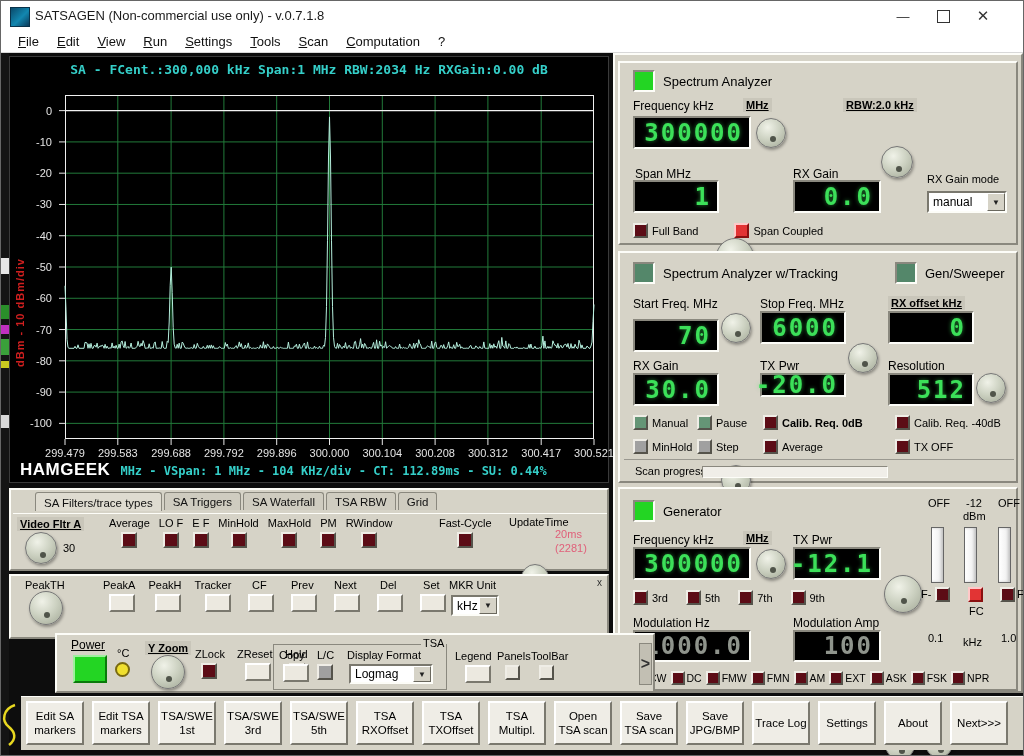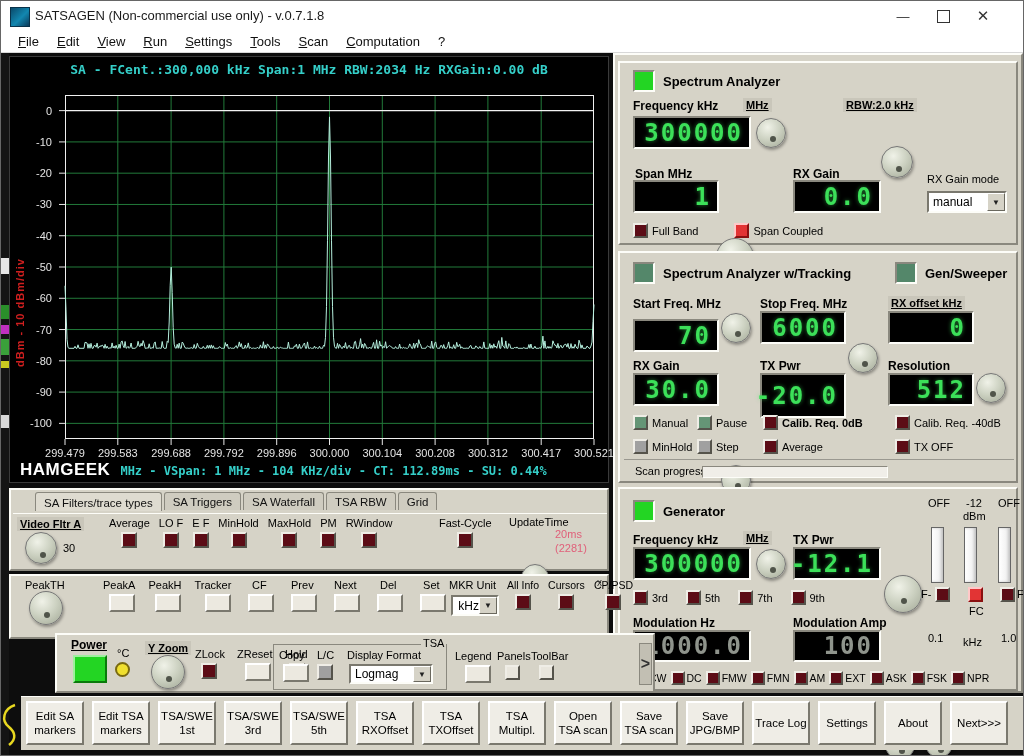--- a/index.html
+++ b/index.html
@@ -22,21 +22,21 @@
   #y-labels span{position:absolute;right:8px;font-size:11px;color:#e4e4e4;}
   #x-labels{left:55px;top:390px;width:529px;height:14px;}
   #x-labels span{position:absolute;top:0;width:52px;text-align:center;font-size:11px;color:#e4e4e4;}
   #spec-frame{left:55px;top:38px;width:529px;height:344px;overflow:visible;}
   #spec-footer{left:10px;top:403px;width:580px;display:flex;align-items:baseline;gap:10px;}
   #brand{font:bold 17px "Liberation Sans",sans-serif;color:#fff;letter-spacing:.5px;}
   #footer-text{font:bold 12px "DejaVu Sans Mono",monospace;color:#35cfc9;}
   
   .panel{background:#d6d3c7;border:2px solid;border-color:#fdfdf8 #8a887e #8a887e #fdfdf8;box-sizing:border-box;}
   .group{background:#d6d3c7;border:2px solid;border-color:#fdfdf8 #8a887e #8a887e #fdfdf8;box-sizing:border-box;}
-  .lbl{font-weight:bold;font-size:12px;color:#000;white-space:nowrap;}
+  .lbl{font-weight:normal;font-size:12px;color:#000;white-space:nowrap;}
   .sm{font-size:11px;color:#000;white-space:nowrap;}
   .hl-label{background:#c9c6ba;font-weight:bold;font-size:11px;text-decoration:underline;padding:1px 3px;white-space:nowrap;}
   .seg{display:flex;align-items:center;justify-content:flex-end;background:#000;border:2px solid;border-color:#8a887e #fdfdf8 #fdfdf8 #8a887e;color:#3ce059;font-family:"DejaVu Sans Mono",monospace;font-weight:bold;font-size:24px;letter-spacing:2px;padding-right:6px;box-sizing:border-box;text-shadow:0 0 4px rgba(60,224,89,.55);}
   .seg-dim{color:#8f948c;text-shadow:none;}
   .knob{width:28px;height:28px;border-radius:50%;background:radial-gradient(circle at 38% 30%,#f0f2e8 0%,#ccd1c1 48%,#a2a896 100%);border:1px solid #777;box-shadow:1px 2px 3px rgba(0,0,0,.35);position:relative;}
   .knob::after{content:"";position:absolute;width:6px;height:6px;border-radius:50%;background:#50544a;left:45%;top:62%;}
   .knob-lg{width:36px;height:36px;}
   .knob-sm{width:26px;height:26px;}
   .led{width:22px;height:22px;border:2px solid;border-color:#8a887e #fdfdf8 #fdfdf8 #8a887e;box-sizing:border-box;}
   .cb{width:15px;height:15px;border:2px solid;border-color:#efede6 #55534b #55534b #efede6;box-sizing:border-box;flex:none;}
@@ -228,21 +228,21 @@
       <div class="abs knob" style="left:101px;top:60px;"></div>
       <div class="abs seg" style="left:140px;top:58px;width:86px;height:33px;">6000</div>
       <div class="abs knob" style="left:228px;top:60px;"></div>
       <div class="abs seg" style="left:268px;top:58px;width:86px;height:33px;">0</div>
       <div class="abs knob" style="left:356px;top:60px;"></div>
       <div class="abs lbl" style="left:13px;top:106px;">RX Gain</div>
       <div class="abs lbl" style="left:140px;top:106px;">TX Pwr</div>
       <div class="abs lbl" style="left:268px;top:106px;">Resolution</div>
       <div class="abs seg" style="left:13px;top:120px;width:86px;height:33px;">30.0</div>
       <div class="abs knob" style="left:101px;top:122px;"></div>
-      <div class="abs seg" style="left:140px;top:120px;width:86px;height:45px;padding-left:10px;">-20.0</div>
+      <div class="abs seg" style="left:140px;top:120px;width:86px;height:24px;padding-left:10px;">-20.0</div>
       <div class="abs knob" style="left:228px;top:122px;"></div>
       <div class="abs seg" style="left:268px;top:120px;width:86px;height:33px;">512</div>
       <div class="abs knob" style="left:356px;top:122px;"></div>
       <div class="abs" style="left:13px;top:162px;display:grid;grid-template-columns:64px 66px 132px 130px;row-gap:9px;">
 
           <div class="cbx-item">
             <span class="cb cb-green"></span>
             <span class="cb-label">Manual</span>
           </div>
 
@@ -441,21 +441,21 @@
     <div class="col abs" style="left:428px;top:27px;">
       <span class="cb-label">Fast-Cycle</span>
       <span class="cb cb-maroon" style="width:16px;height:16px;"></span>
     </div>
     <div class="abs sm" style="left:498px;top:26px;">UpdateTime</div>
     <div class="abs knob knob-sm" style="left:510px;top:42px;"></div>
     <div class="abs" style="left:544px;top:38px;font-size:11px;color:#e0607a;">20ms</div>
     <div class="abs" style="left:544px;top:52px;font-size:11px;color:#e0607a;">(2281)</div>
   </div>
 
-  <div class="abs panel" style="left:8px;top:573px;width:600px;height:65px;text-align:right;">
+  <div class="abs panel" style="left:8px;top:573px;width:600px;height:65px;">
     <div class="abs sm" style="left:14px;top:3px;">PeakTH</div>
     <div class="abs knob" style="left:18px;top:15px;width:32px;height:32px;"></div>
     <div class="abs" style="left:92px;top:3px;display:flex;gap:13px;">
 
         <div class="col" style="min-width:30px;">
           <span class="cb-label">PeakA</span>
           <span class="btn3d" style="width:26px;height:18px;align-self:flex-end;"></span>
         </div>
 
         <div class="col" style="min-width:30px;">
@@ -491,37 +491,20 @@
         <div class="col" style="min-width:30px;">
           <span class="cb-label">Set</span>
           <span class="btn3d" style="width:26px;height:18px;align-self:flex-end;"></span>
         </div>
       </div>
     <div class="abs sm" style="left:438px;top:3px;">MKR Unit</div>
     <div class="abs dropdown" style="left:440px;top:19px;width:48px;height:21px;">
       <span class="dd-text">kHz</span>
       <span class="dd-arrow">▼</span>
     </div>
-    <div class="abs" style="left:496px;top:3px;display:flex;gap:9px;">
-
-        <div class="col">
-          <span class="cb-label" style="font-size:10.5px;">All Info</span>
-          <span class="cb cb-maroon" style="width:16px;height:16px;"></span>
-        </div>
-
-        <div class="col">
-          <span class="cb-label" style="font-size:10.5px;">Cursors</span>
-          <span class="cb cb-maroon" style="width:16px;height:16px;"></span>
-        </div>
-
-        <div class="col">
-          <span class="cb-label" style="font-size:10.5px;">CP/PSD</span>
-          <span class="cb cb-maroon" style="width:16px;height:16px;"></span>
-        </div>
-      </div>
     <div class="abs" style="left:586px;top:1px;font-size:10px;color:#333;">x</div>
   </div>
 
   <div class="abs panel" style="left:8px;top:632px;width:600px;height:60px;margin-left:46px;">
     <div class="abs lbl" style="left:14px;top:3px;text-decoration:underline;">Power</div>
     <div class="abs" style="left:16px;top:20px;width:34px;height:28px;background:#23d523;border:2px solid;border-color:#9ef09e #0a7a0a #0a7a0a #9ef09e;box-sizing:border-box;"></div>
     <div class="abs sm" style="left:60px;top:12px;">°C</div>
     <div class="abs" style="left:58px;top:27px;width:15px;height:15px;border-radius:50%;background:#f0e030;border:2px solid #7a6a10;box-sizing:border-box;"></div>
     <div class="abs hl-label" style="left:88px;top:6px;">Y Zoom</div>
     <div class="abs knob" style="left:94px;top:20px;width:32px;height:32px;"></div>

